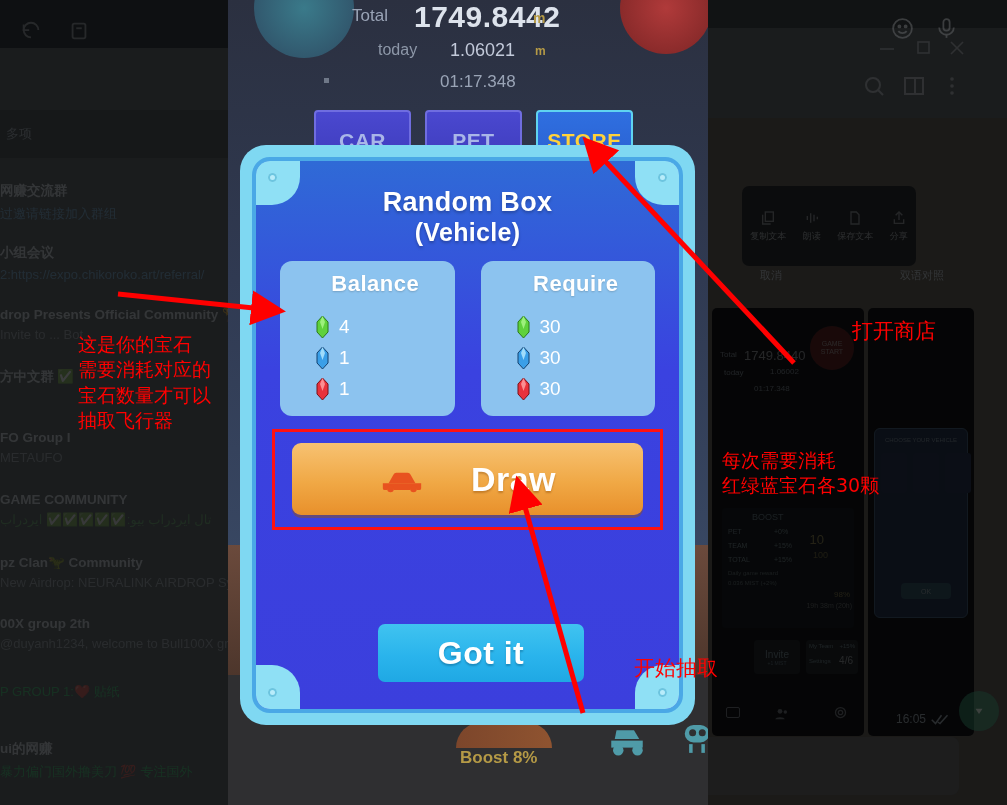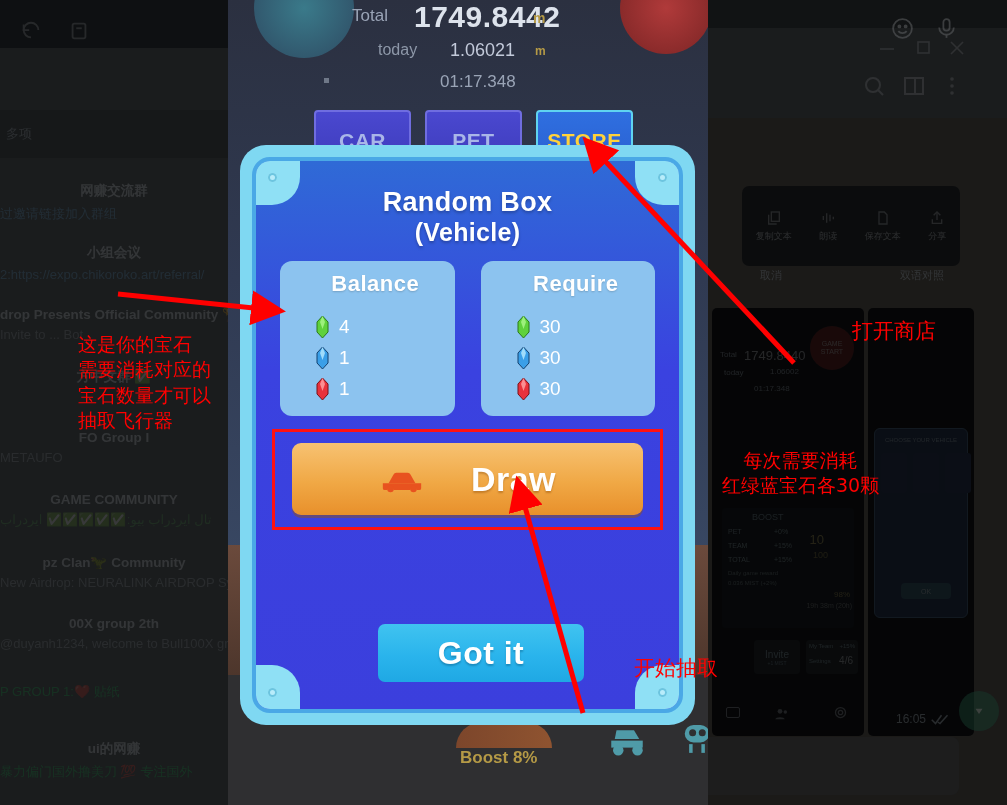--- a/index.html
+++ b/index.html
@@ -31,21 +31,21 @@
     background:#2c3134; color:#7d858b; font-size:13px;
     display:flex; align-items:center; padding-left:6px; opacity:.55;
   }
 
   .tg-chat {
     position:absolute; left:0; width:232px; height:62px;
     padding:6px 4px 0 0; color:#d8dde1;
   }
   .tg-chat .t {
     font-size:13.5px; font-weight:bold; color:#cdd3d8; opacity:.38;
-    white-space:nowrap; overflow:hidden;text-align:center;
+    white-space:nowrap; overflow:hidden;
   }
   .tg-chat .s {
     font-size:13px; color:#9aa2a8; opacity:.34; margin-top:5px;
     white-space:nowrap; overflow:hidden;
   }
   .tg-chat .s .hl { color:#6aa9d8; }
   .tg-chat .s .grn { color:#5aa85a; }
   .tg-chat .s .red { color:#22c55e; }
 
   .tg-main {
@@ -236,21 +236,21 @@
   .g-b-icons svg { width:100%; height:100%; }
   .g-arc { position:absolute; height:26px; opacity:.85; }
 
   
   .ann {
     position:absolute; color:#ff0000; font-size:19px; line-height:1.33;
     font-family:"DejaVu Sans", sans-serif; white-space:pre-line; font-weight:500;
   }
   #ann-left { left:78px; top:332px; }
   #ann-open-store { left:852px; top:318px; font-size:21px; }
-  #ann-consume { left:722px; top:448px;text-align:center; }
+  #ann-consume { left:722px; top:448px; }
   #ann-start { left:634px; top:655px; font-size:21px; }
   #arrows { position:absolute; inset:0; pointer-events:none; }
 </style>
 </head>
 <body>
 
 <div id="bg-app">
 
   <div class="tg-sidebar">
     <div class="tg-sidebar-topbar"></div>
@@ -346,21 +346,21 @@
       </svg>
   </div>
   <div class="tg-chat-head-icon" style="left:940px;">
     <svg viewBox="0 0 24 24" fill="#cfd4d8">
         <circle cx="12" cy="5" r="1.8"></circle>
         <circle cx="12" cy="12" r="1.8"></circle>
         <circle cx="12" cy="19" r="1.8"></circle>
       </svg>
   </div>
 
-  <div class="panel-card" style="left:742px; top:186px; width:218px; height:80px;">
+  <div class="panel-card" style="left:742px; top:186px; width:174px; height:80px;">
     <div class="pc-row">
       <div class="pc-item">
         <div class="pc-ic">
           <svg viewBox="0 0 24 24" fill="none" stroke="#b9c0c6" stroke-width="2">
               <rect x="8" y="3" width="12" height="14"></rect>
               <path d="M4 7v14h12"></path>
             </svg>
         </div>
         <span>复制文本</span>
       </div>

